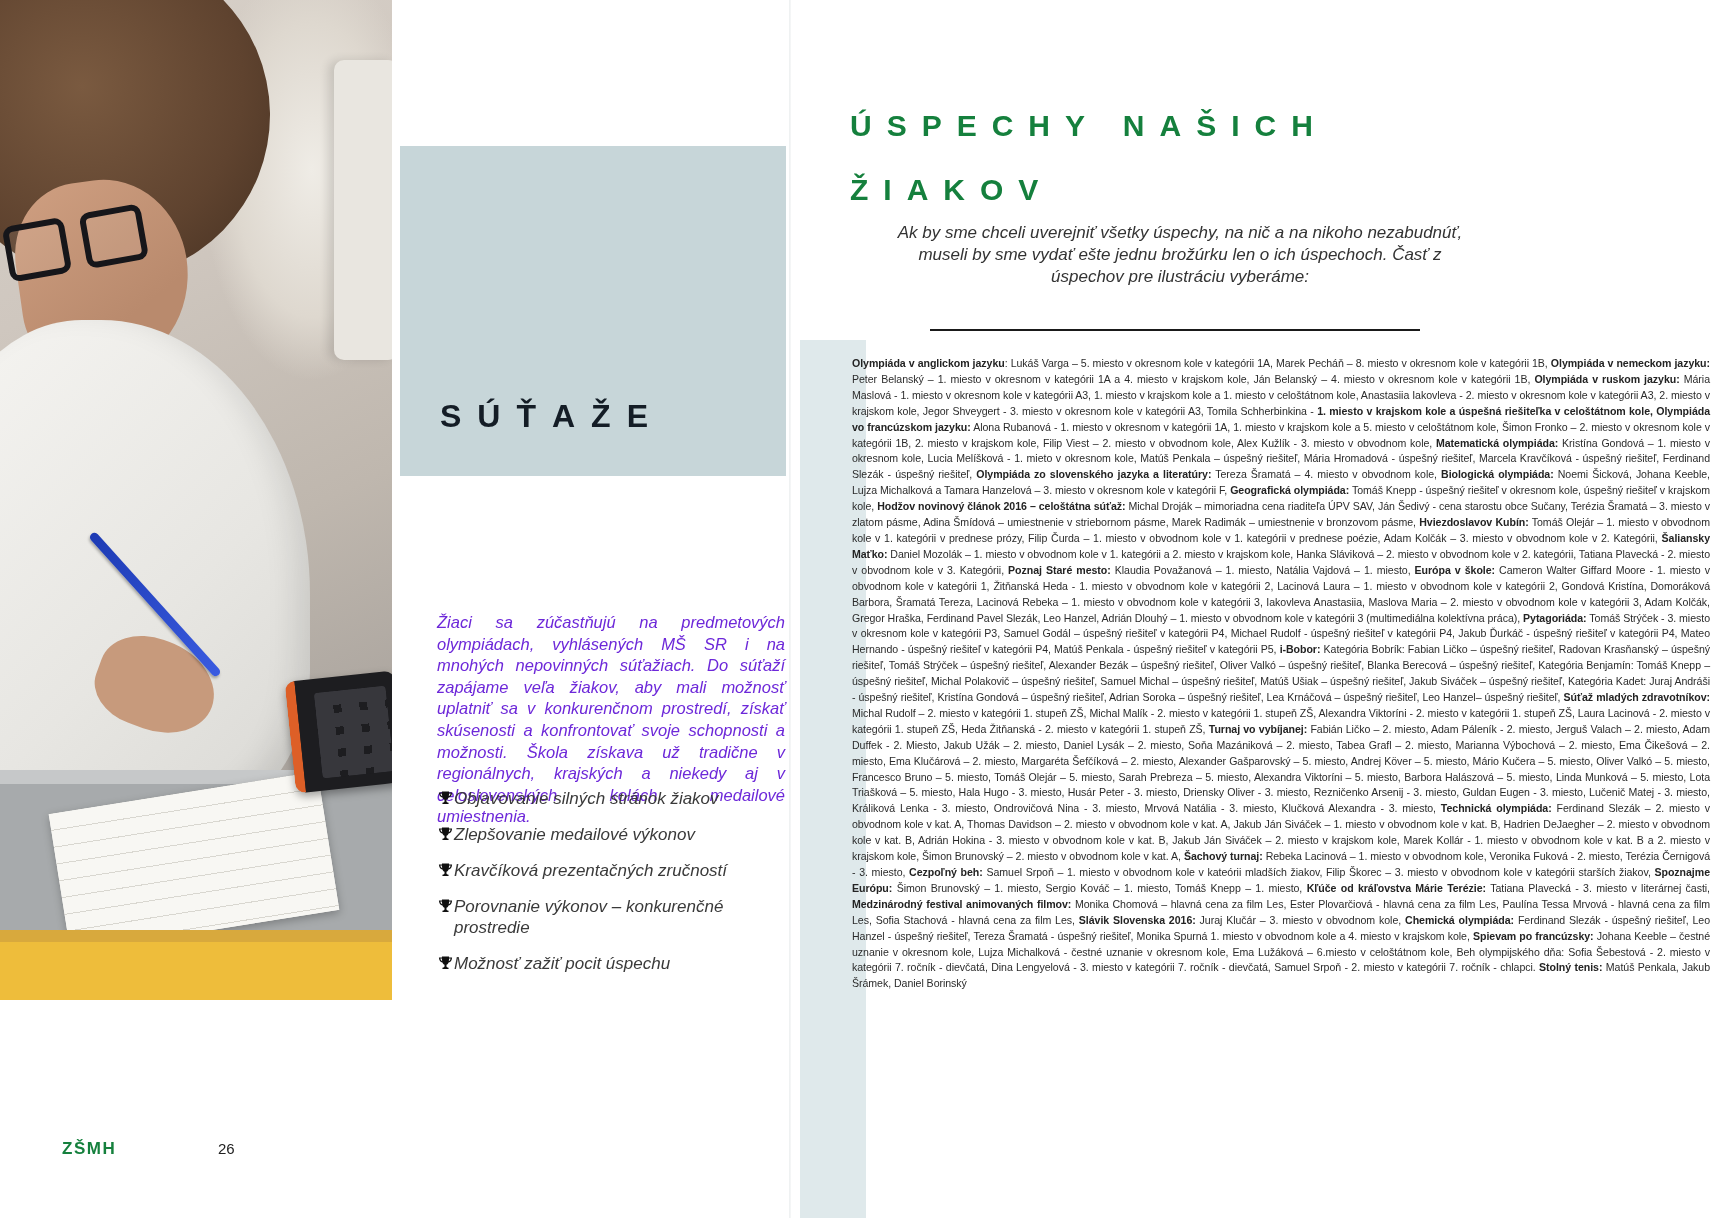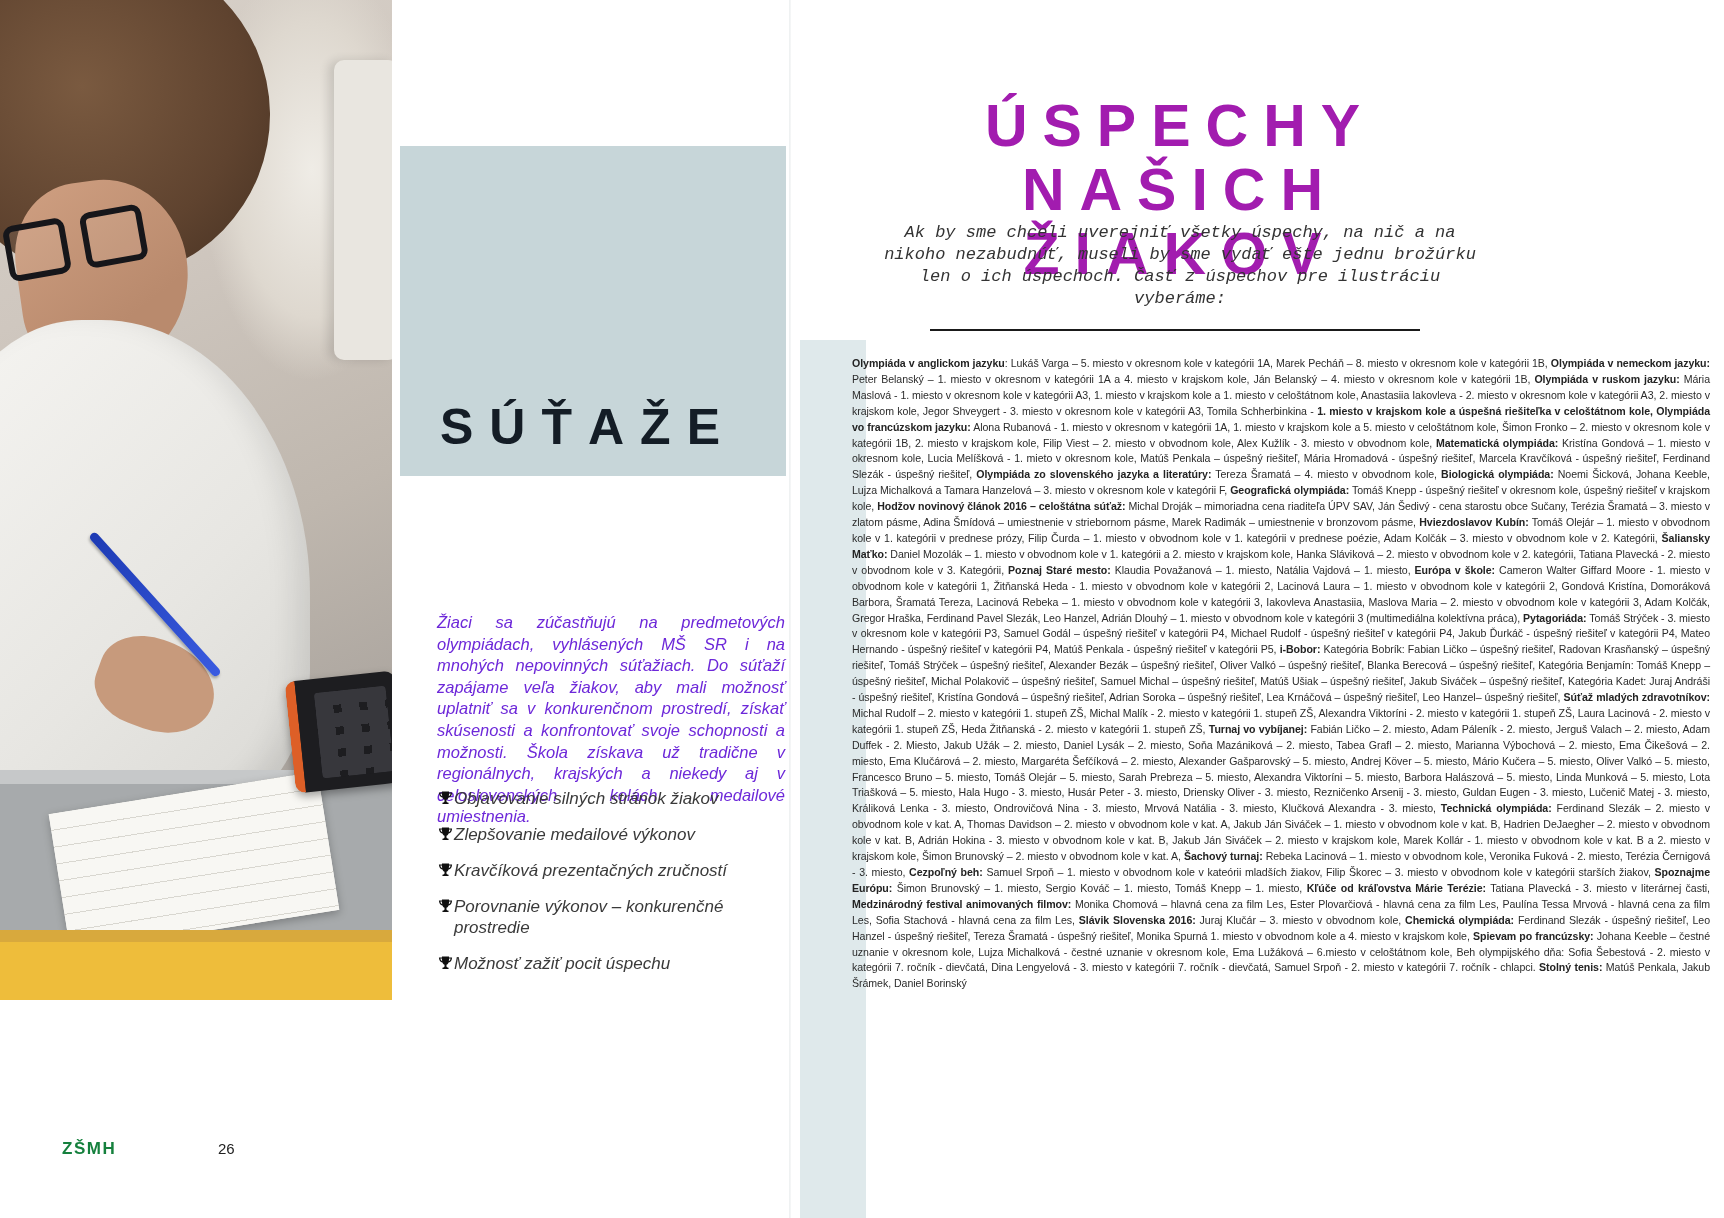--- a/index.html
+++ b/index.html
@@ -45,45 +45,45 @@
              box-shadow:0 4px 8px rgba(0,0,0,.35); }
   .ph-calc-keys { position:absolute; left:18px; top:14px; right:10px; bottom:12px;
              background:repeating-linear-gradient(#3a3a40 0 14px, #1d1d20 14px 22px),
                         repeating-linear-gradient(90deg, #3a3a40 0 18px, #1d1d20 18px 26px);
              background-blend-mode:lighten; opacity:.9; border-radius:4px; }
   .ph-yellow { position:absolute; left:0; top:930px; width:392px; height:70px;
                background:linear-gradient(#d8a93d 0 12px, #eebd3b 12px); }
 
   
   .title-box { position:absolute; left:400px; top:146px; width:386px; height:330px; background:#c7d6d9; }
-  .title-box h1 { margin-top:252px; margin-left:40px; font-size:50px; font-weight:700;
+  .title-box h1 { margin-top:252px; margin-left:40px; font-size:32px; font-weight:700;
                   letter-spacing:16px; color:#141d26; }
 
   
   .intro-left { position:absolute; left:437px; top:612px; width:348px;
                 font-style:italic; font-size:16.5px; line-height:21.6px; text-align:justify; color:#6d28d9; }
 
   
   .bullets { position:absolute; left:437px; top:788px; width:352px; list-style:none; }
   .bullets li { display:flex; align-items:flex-start; margin-bottom:15px;
                 font-style:italic; font-size:17px; line-height:21px; color:#3a3a3a; }
   .bullets svg { flex:0 0 17px; width:17px; height:17px; margin-top:2px; }
 
   
   .footer-left { position:absolute; left:62px; top:1139px; font-size:17px; font-weight:700;
                  letter-spacing:1.5px; color:#15803d; }
   .pageno { position:absolute; top:1140px; font-size:15px; color:#222; }
   .pageno-left { left:218px; }
 
   
   .accent-strip { position:absolute; left:10px; top:340px; width:66px; height:878px; background:#dfe9eb; }
-  .main-title { position:absolute; left:60px; top:94px; width:660px; text-align:center;
-                font-size:59px; font-weight:700; letter-spacing:15px; line-height:64px; color:#a21caf; }
+  .main-title { position:absolute; left:60px; top:94px; width:660px; text-align:left;
+                font-size:30px; font-weight:700; letter-spacing:15px; line-height:64px; color:#15803d; }
   .intro-right { position:absolute; left:90px; top:222px; width:600px; text-align:center;
-                 font-style:italic; font-size:17px; line-height:22px; color:#333;font-family:Liberation Mono, monospace; }
+                 font-style:italic; font-size:17px; line-height:22px; color:#333; }
   .divider { position:absolute; left:140px; top:329px; width:490px; height:2px; background:#1a1a1a; border:0; }
   .results { position:absolute; left:62px; top:356px; width:858px;
              font-size:10.6px; line-height:15.9px; text-align:justify; color:#2b2b2b; letter-spacing:-0.05px; }
   .results b { font-weight:700; color:#232323; }
 </style>
 </head>
 <body>
 
 <div class="spread">
 

